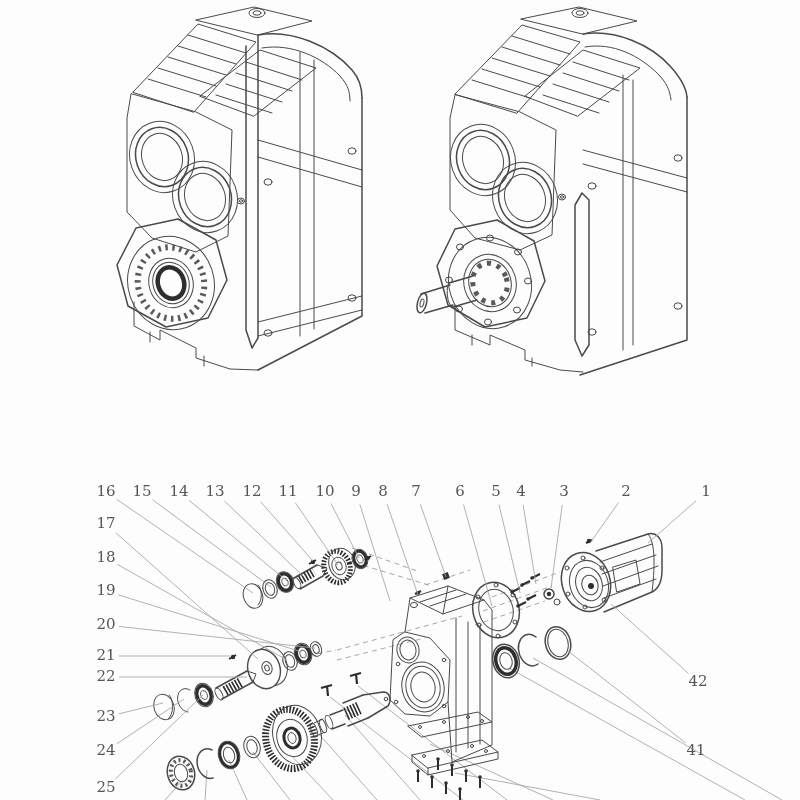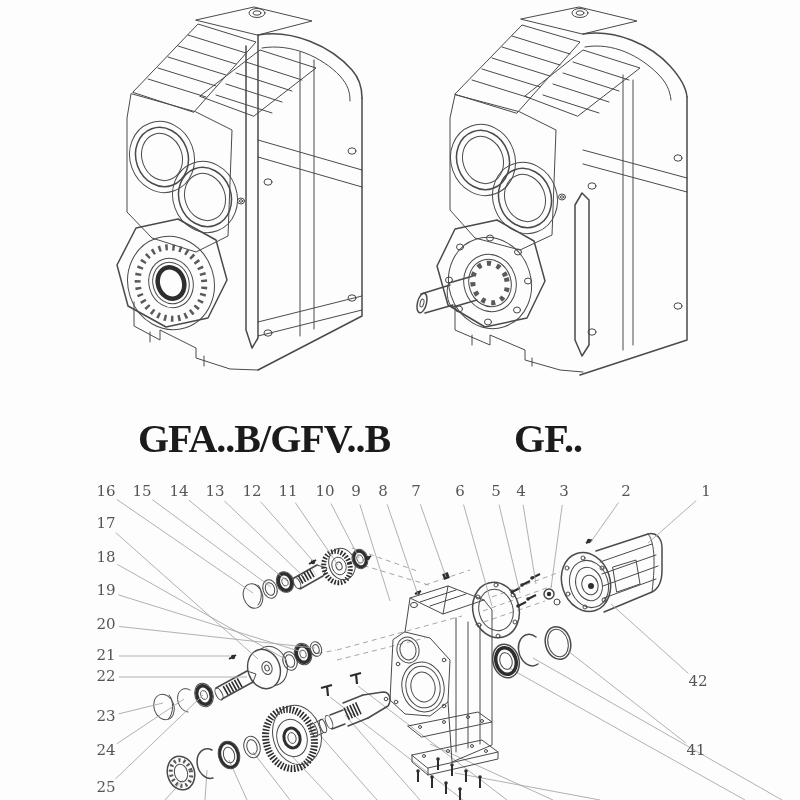--- a/index.html
+++ b/index.html
@@ -482,16 +482,14 @@
           <line x1="115.38383282721851" y1="779.0031293512235" x2="203" y2="695" class="leader"></line>
           <text x="106" y="788" class="callout">25</text>
           <line x1="685.7556831415807" y1="742.9966274543599" x2="568" y2="651" class="leader"></line>
           <text x="696" y="751" class="callout">41</text>
           <line x1="688.3205972715956" y1="673.3219147952236" x2="611" y2="604" class="leader"></line>
           <text x="698" y="682" class="callout">42</text>
         </g>
   </g>
 </svg>
 
-<div class="fig-label" style="left:264px;top:415px;">GFA..B/GFV..B</div>
-<div class="fig-label" style="left:548px;top:415px;">GF..</div>
 
 </div>
 
 </body></html>

